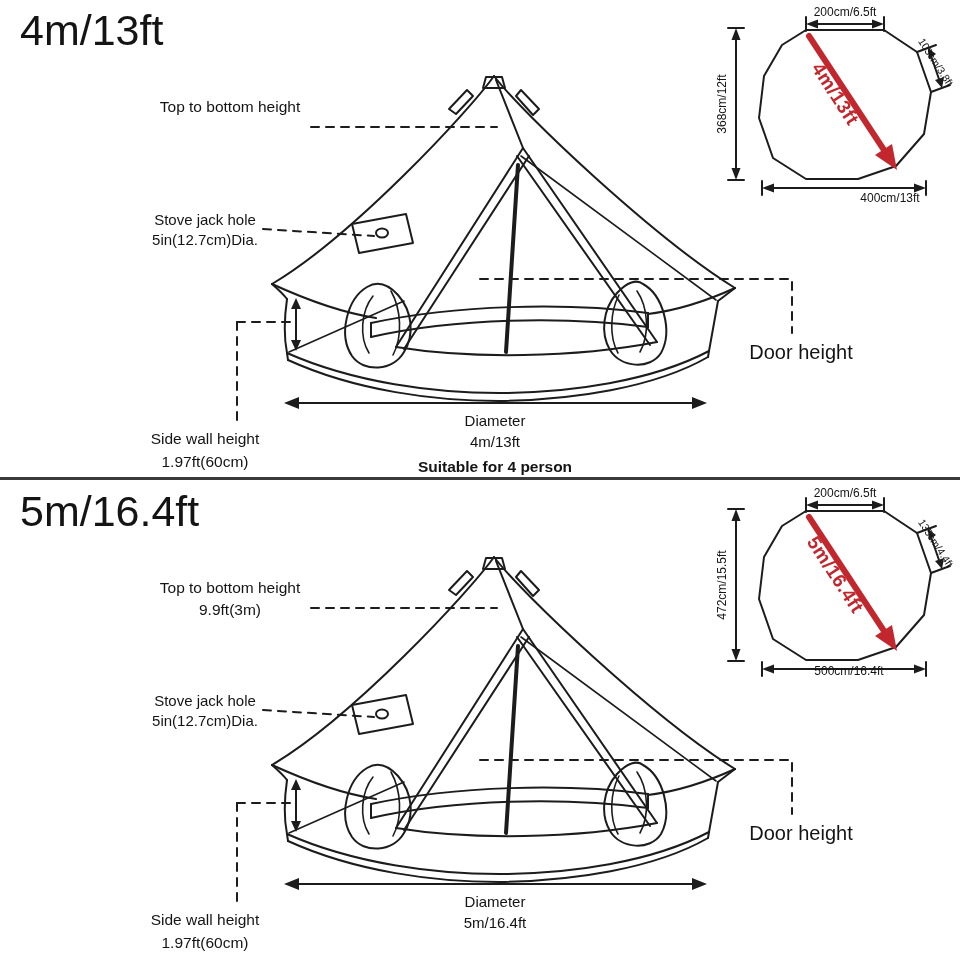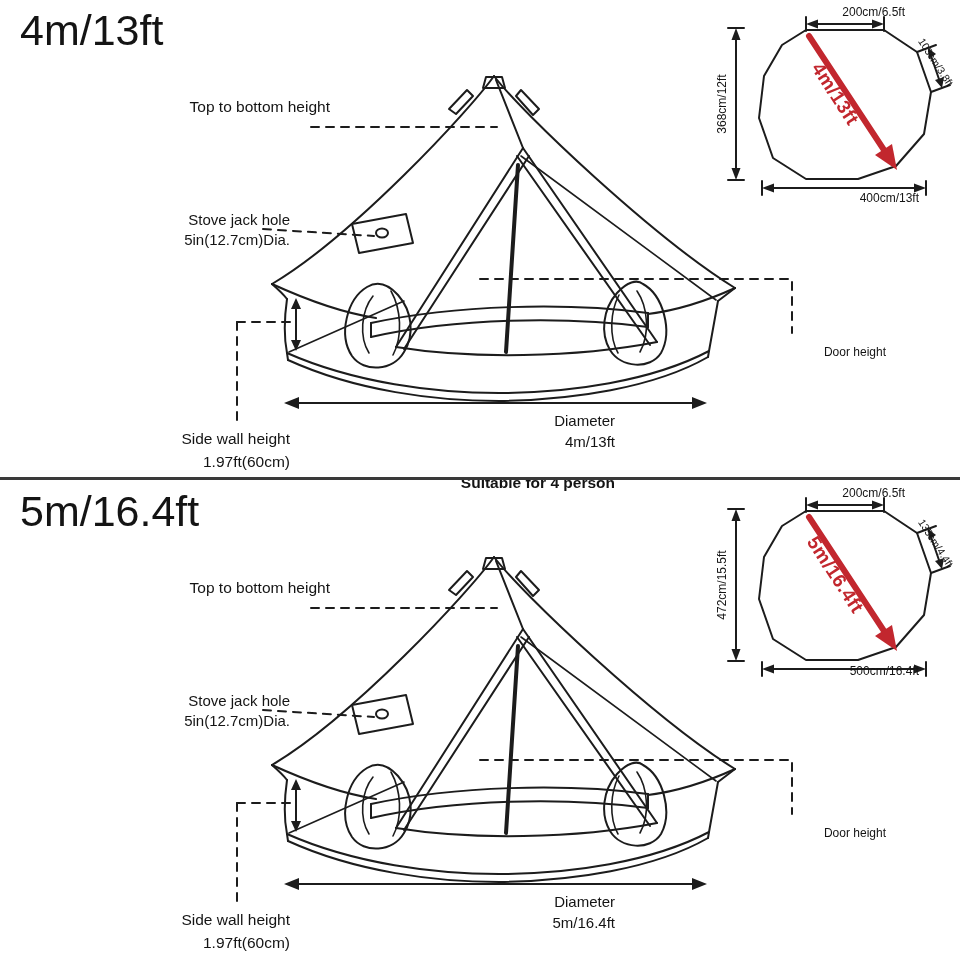--- a/index.html
+++ b/index.html
@@ -7,25 +7,25 @@
   body{
     width:960px;height:960px;position:relative;overflow:hidden;
     background:#ffffff;color:#141414;
     font-family:"Liberation Sans","DejaVu Sans",sans-serif;
   }
   .section{position:absolute;left:0;width:960px;height:478px}
   #sec1{top:0}
   #sec2{top:481px}
   .art{position:absolute;left:0;top:0;width:960px;height:478px}
   .lbl{position:absolute}
-  .center{text-align:right}
+  .center{text-align:center}
   .t-title{font-size:43px;line-height:48px;white-space:nowrap}
   .ann{font-size:15px;line-height:21px}
-  .ann-lg{font-size:12px;line-height:23px}
-  .suit{font-weight:bold;font-size:15.5px;margin-top:20px}
+  .ann-lg{font-size:20px;line-height:23px}
+  .suit{font-weight:bold;font-size:15.5px;margin-top:4px}
   .fp{font-size:12px;line-height:14px}
   .rot{white-space:nowrap;transform-origin:center}
   .red{color:#c2272e;font-weight:600;letter-spacing:.5px}
   .divider{position:absolute;left:0;top:477px;width:960px;height:3px;background:#3a3a3a}
 </style>
 </head>
 <body>
 
 <svg width="0" height="0" style="position:absolute" xmlns="http://www.w3.org/2000/svg" xmlns:xlink="http://www.w3.org/1999/xlink" aria-hidden="true">
   <defs>
@@ -148,36 +148,37 @@
   </div>
 
   <div class="lbl ann center" style="left:375px;top:410px;width:240px">
     <div>Diameter</div>
     <div>4m/13ft</div>
     <div class="suit">Suitable for 4 person</div>
   </div>
 
   <div class="lbl fp center" style="left:785px;top:5px;width:120px">200cm/6.5ft</div>
   <div class="lbl fp rot" style="left:722px;top:104px;transform:translate(-50%,-50%) rotate(-90deg)">368cm/12ft</div>
-  <div class="lbl fp center" style="left:779px;top:191px;width:140px">400cm/13ft</div>
+  <div class="lbl fp center" style="left:820px;top:191px;width:140px">400cm/13ft</div>
   <div class="lbl rot" style="left:936px;top:62px;font-size:10.5px;transform:translate(-50%,-50%) rotate(57deg)">103cm/3.8ft</div>
   <div class="lbl rot red" style="left:835px;top:94px;font-size:19px;transform:translate(-50%,-50%) rotate(57deg)">4m/13ft</div>
 </section>
 
 <div class="divider"></div>
 
 <section class="section" id="sec2">
   <svg class="art" viewBox="0 0 960 478" xmlns="http://www.w3.org/2000/svg" xmlns:xlink="http://www.w3.org/1999/xlink">
     <use href="#tent-art" xlink:href="#tent-art"></use>
   </svg>
 
   <div class="lbl t-title" style="left:20px;top:6px">5m/16.4ft</div>
 
   <div class="lbl ann center" style="left:130px;top:96px;width:200px;font-size:15.5px;line-height:22px">
     <div>Top to bottom height</div>
+    <div>9.9ft(3m)</div>
   </div>
 
   <div class="lbl ann center" style="left:120px;top:210px;width:170px;line-height:20px">
     <div>Stove jack hole</div>
     <div>5in(12.7cm)Dia.</div>
   </div>
 
   <div class="lbl ann-lg center" style="left:716px;top:341px;width:170px">
     <div>Door height</div>
   </div>

